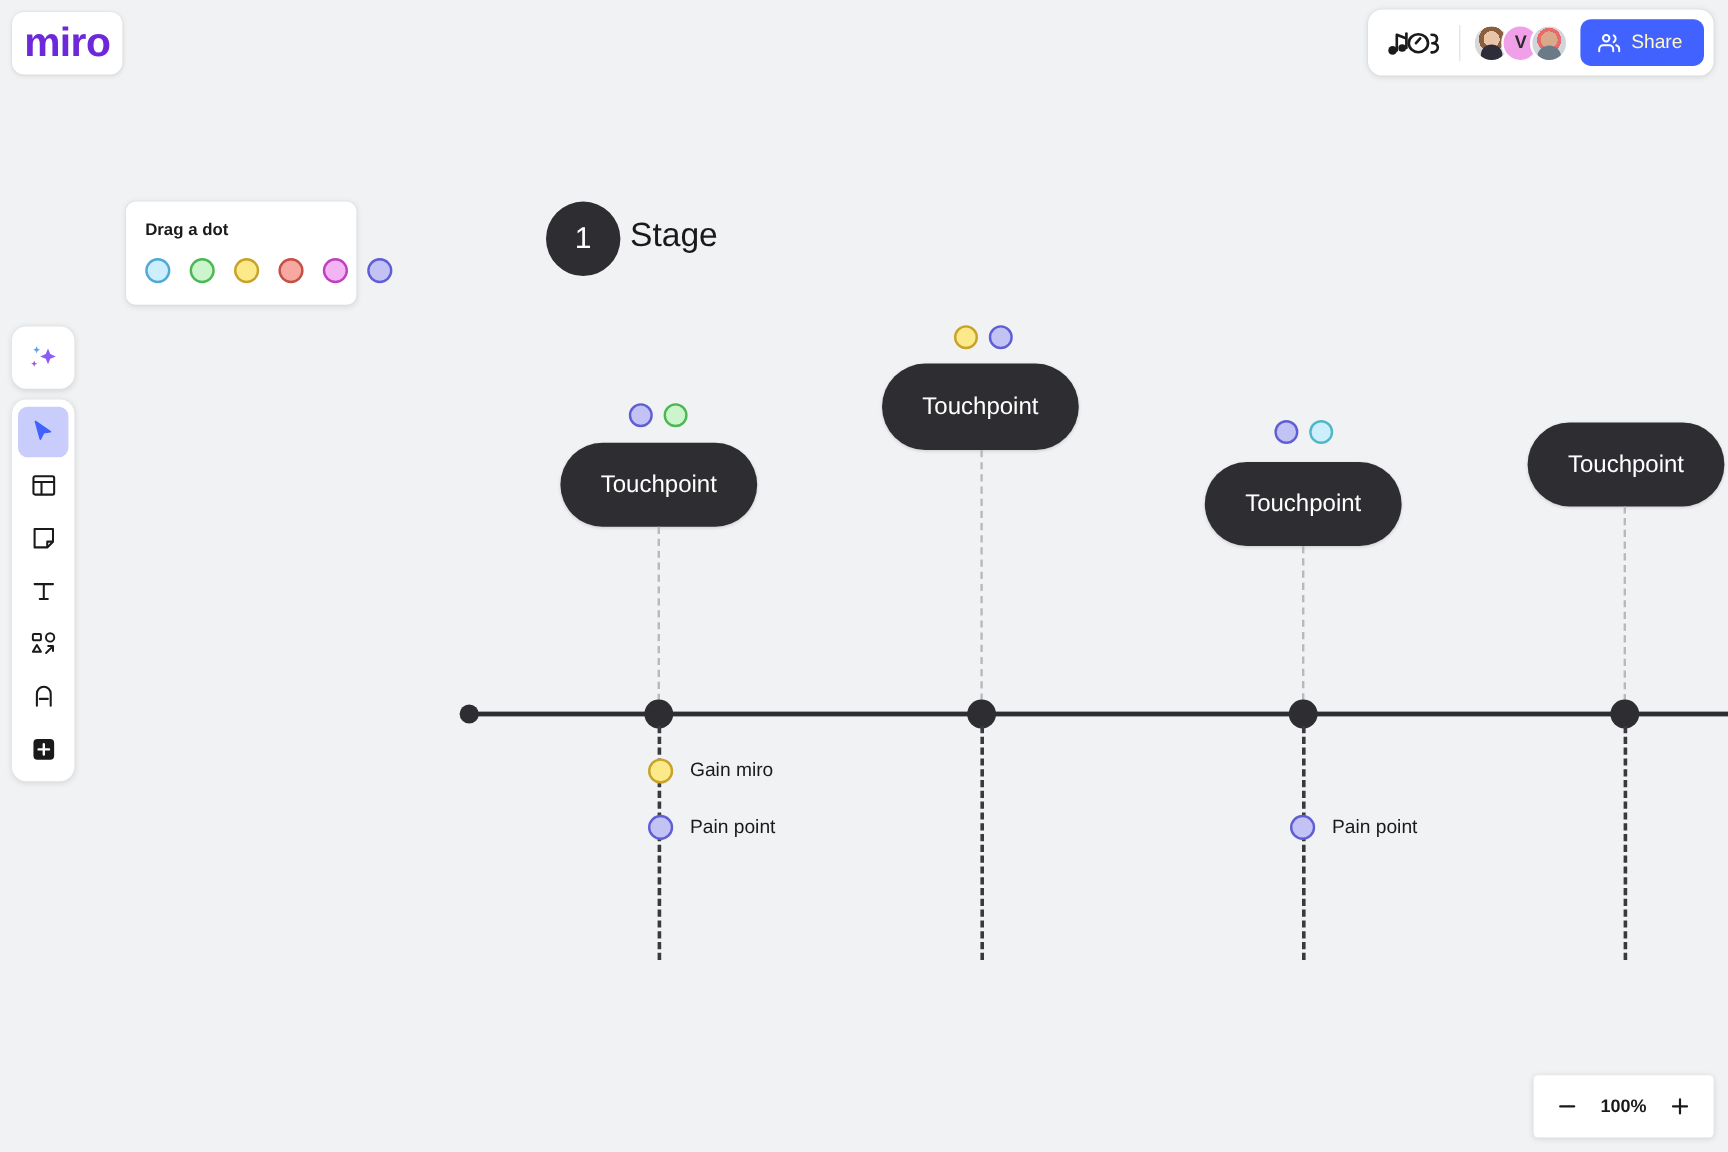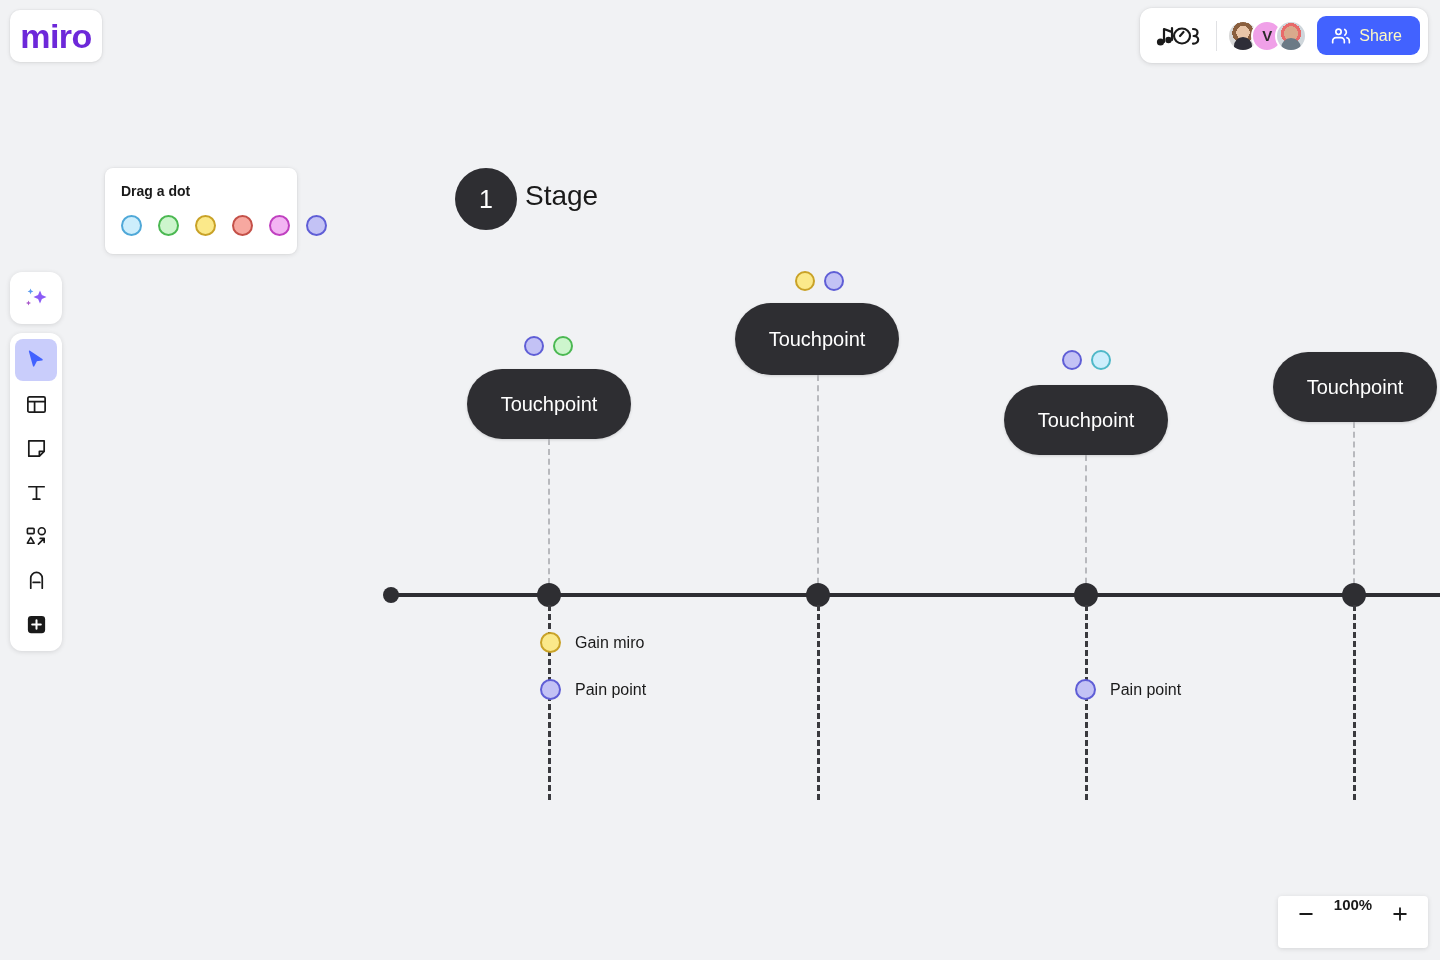--- a/index.html
+++ b/index.html
@@ -141,21 +141,21 @@
     position: absolute; display: flex; align-items: center; gap: 14px;
   }
   .pt-dot { width: 21px; height: 21px; border-radius: 50%; border: 2px solid; flex: 0 0 auto; cursor: pointer; }
   .pt-label { font-size: 16px; color: #1a1a1a; white-space: nowrap; }
 
   
   .zoom-ctrl {
     position: absolute; right: 12px; bottom: 12px;
     height: 52px; background: #fff; border-radius: 4px;
     box-shadow: 0 1px 5px rgba(0,0,0,.12);
-    display: flex; padding: 0 10px; gap: 6px;
+    display: flex; align-items: center; padding: 0 10px; gap: 6px;
   }
   .zbtn {
     width: 36px; height: 36px; border: none; background: transparent;
     display: flex; align-items: center; justify-content: center;
     cursor: pointer; border-radius: 6px;
   }
   .zval { font-size: 15px; font-weight: 700; color: #1a1a1a; min-width: 46px; text-align: center; }
 </style>
 </head>
 <body>

